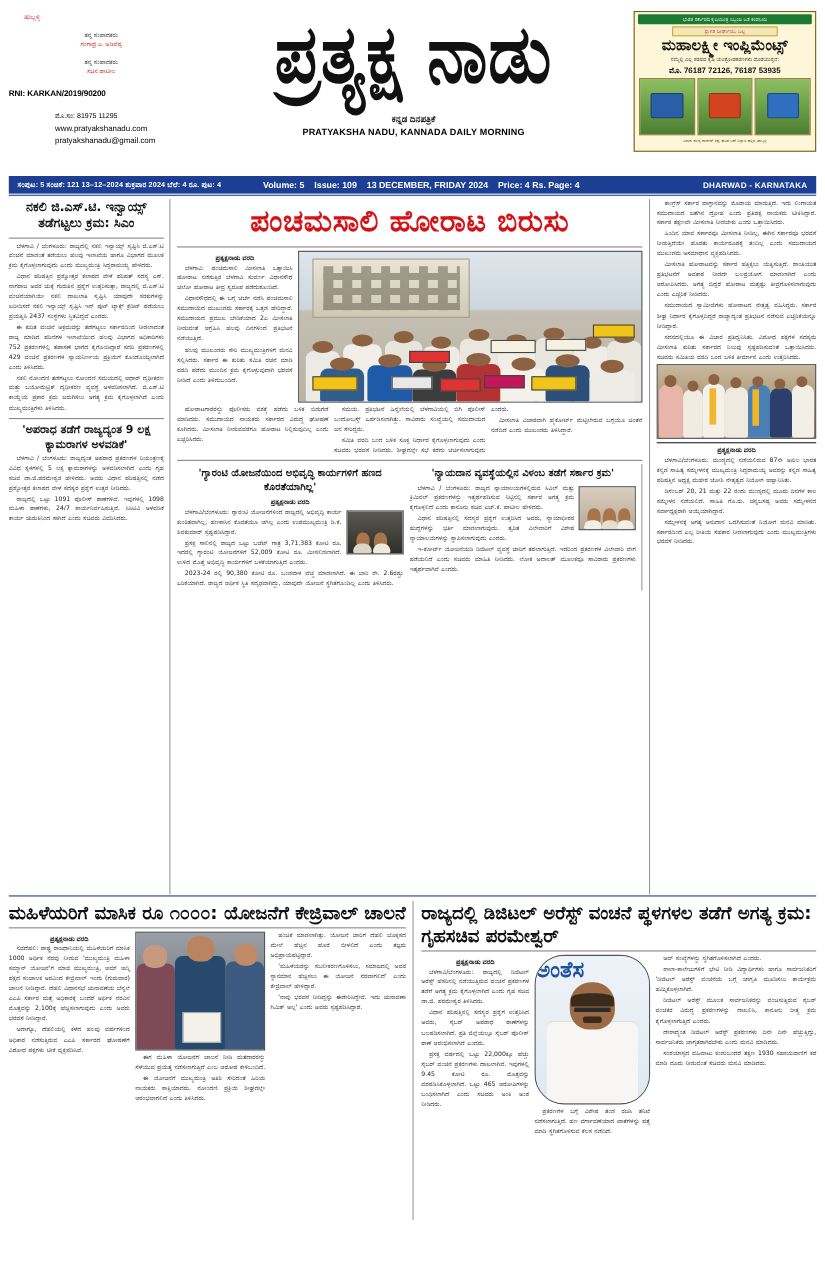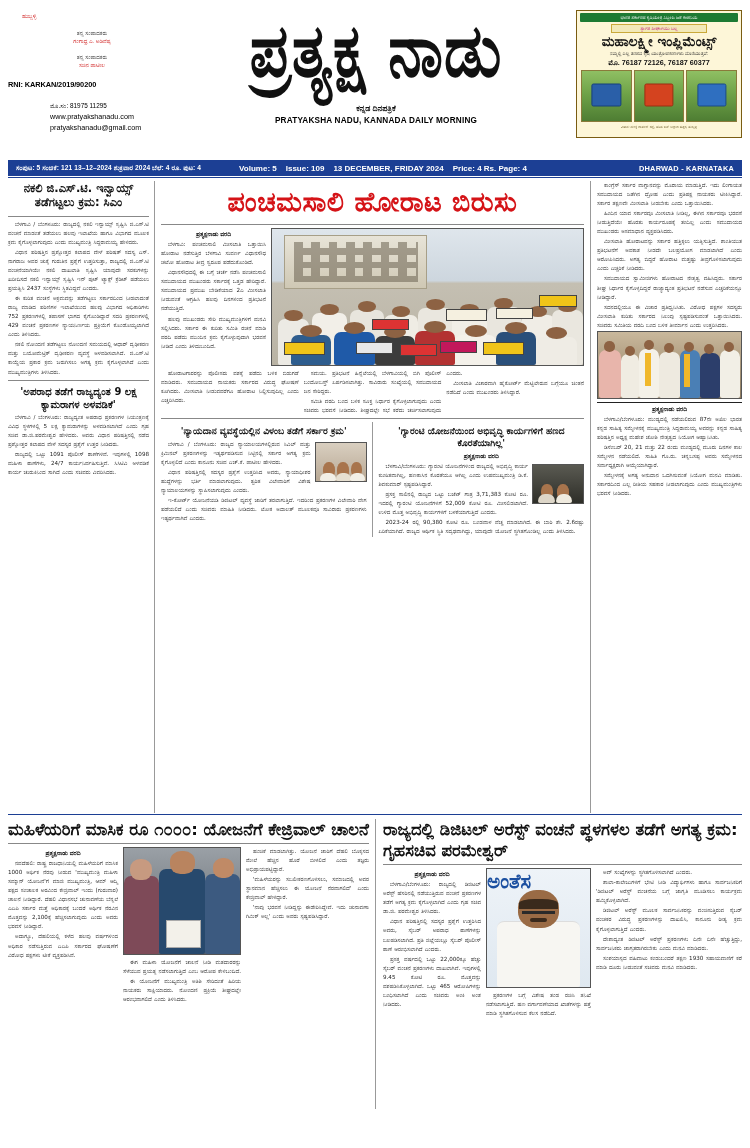--- a/index.html
+++ b/index.html
@@ -103,21 +103,21 @@
     opacity:.55;}
   .crowd { position:absolute; left:0; right:0; bottom:0; height:74%; }
   .person { position:absolute; bottom:0; border-radius:7px 7px 2px 2px; }
   .head { position:absolute; border-radius:50%; background:#8d6243; }
   .placard { position:absolute; border:.5px solid #444; font-size:2.4px; color:#fff;
              display:flex; align-items:center; justify-content:center; text-align:center; line-height:1;}
 
   .ph-inline { float:right; width:52px; height:40px; margin:2px 0 3px 4px; }
   .ph-meet { height:68px; margin-bottom:3px; }
   .ph-kejri { height:108px; }
-  .ph-param { height:120px; }
+  .ph-param { height:136px;border-radius:27px; }
 
   .face { position:absolute; border-radius:46% 46% 42% 42%; background:#a8744c; }
 
   
   .bottom { display:flex; margin-top:4px; height:290px; }
   .bl { width:368px; padding-right:6px; border-right:.8px solid #999; }
   .br { flex:1; padding-left:7px; }
   .bighead { font-size:16.5px; line-height:1.28; font-weight:bold;
              font-family:"DejaVu Sans", sans-serif; text-align:left; }
   .topline { border-top:1.4px solid #222; }
@@ -151,21 +151,21 @@
       <div class="mh-title hl-kn">ಪ್ರತ್ಯಕ್ಷ ನಾಡು</div>
       <div class="mh-sub1">ಕನ್ನಡ ದಿನಪತ್ರಿಕೆ</div>
       <div class="mh-sub2">PRATYAKSHA NADU, KANNADA DAILY MORNING</div>
     </div>
 
     <div class="mh-ad">
       <div class="ad-band">ಭಾರತ ಸರ್ಕಾರದ ಕೃಷಿಯಂತ್ರ ಸಿಬ್ಬಂದಿ ಜತೆ ಕಂಪನಿಯ</div>
       <div class="ad-band2">ಸ್ವಾಗತ ದೀರ್ಘಾಯು ಬಲ್ಲ</div>
       <div class="ad-name hl-kn">ಮಹಾಲಕ್ಷ್ಮೀ ಇಂಪ್ಲಿಮೆಂಟ್ಸ್</div>
       <div class="ad-line">ನಮ್ಮಲ್ಲಿ ಎಲ್ಲ ತರಹದ ಕೃಷಿ ಯಂತ್ರೋಪಕರಣಗಳು ದೊರೆಯುತ್ತವೆ:</div>
-      <div class="ad-phone">ಮೊ. 76187 72126, 76187 60377</div>
+      <div class="ad-phone">ಮೊ. 76187 72126, 76187 53935</div>
       <div class="ad-imgs">
         <div class="ad-img">
           <div class="ad-mach" style="background:#2a5fa8;border:1px solid #17407a;"></div>
         </div>
         <div class="ad-img">
           <div class="ad-mach" style="background:#d4431f;border:1px solid #9c2f12;"></div>
         </div>
         <div class="ad-img">
           <div class="ad-mach" style="background:#2f6fc0;border:1px solid #1b4a88;"></div>
         </div>
@@ -273,52 +273,52 @@
       <div class="body-text cols3">
         <p>ಹೋರಾಟಗಾರರನ್ನು ಪೊಲೀಸರು ವಶಕ್ಕೆ ಪಡೆದು ಬಳಿಕ ಬಿಡುಗಡೆ ಮಾಡಿದರು. ಸಮುದಾಯದ ನಾಯಕರು ಸರ್ಕಾರದ ವಿರುದ್ಧ ಘೋಷಣೆ ಕೂಗಿದರು. ಮೀಸಲಾತಿ ನೀಡುವವರೆಗೂ ಹೋರಾಟ ನಿಲ್ಲಿಸುವುದಿಲ್ಲ ಎಂದು ಎಚ್ಚರಿಸಿದರು.</p>
         <p>ಸಮಯ. ಪ್ರತಿಭಟನೆ ಹಿನ್ನೆಲೆಯಲ್ಲಿ ಬೆಳಗಾವಿಯಲ್ಲಿ ಬಿಗಿ ಪೊಲೀಸ್ ಬಂದೋಬಸ್ತ್ ಏರ್ಪಡಿಸಲಾಗಿತ್ತು. ಸಾವಿರಾರು ಸಂಖ್ಯೆಯಲ್ಲಿ ಸಮುದಾಯದ ಜನ ಸೇರಿದ್ದರು.</p>
         <p>ಸಮಿತಿ ವರದಿ ಬಂದ ಬಳಿಕ ಸೂಕ್ತ ನಿರ್ಧಾರ ಕೈಗೊಳ್ಳಲಾಗುವುದು ಎಂದು ಸಚಿವರು ಭರವಸೆ ನೀಡಿದರು. ಶೀಘ್ರದಲ್ಲೇ ಸಭೆ ಕರೆದು ಚರ್ಚಿಸಲಾಗುವುದು ಎಂದರು.</p>
         <p>ಮೀಸಲಾತಿ ವಿಚಾರವಾಗಿ ಹೈಕೋರ್ಟ್ ಮೆಟ್ಟಿಲೇರುವ ಬಗ್ಗೆಯೂ ಚಿಂತನೆ ನಡೆದಿದೆ ಎಂದು ಮುಖಂಡರು ತಿಳಿಸಿದ್ದಾರೆ.</p>
       </div>
 
       <div class="hrule"></div>
 
       <div style="display:flex; gap:6px; margin-top:2px;">
+        <div style="flex:1;">
+          <div class="boxhead hl-kn" style="font-size:9px;">'ಗ್ಯಾರಂಟಿ ಯೋಜನೆಯಿಂದ ಅಭಿವೃದ್ಧಿ ಕಾರ್ಯಗಳಿಗೆ ಹಣದ ಕೊರತೆಯಾಗಿಲ್ಲ'</div>
+          <div class="byline">ಪ್ರತ್ಯಕ್ಷನಾಡು ವರದಿ</div>
+          <div class="photo ph-inline">
+            <div class="sky" style="background:linear-gradient(#5a5a52,#2e2e28);"></div>
+            <div class="face" style="left:16%;bottom:10%;width:24%;height:40%;"></div>
+            <div class="face" style="left:48%;bottom:8%;width:24%;height:42%;"></div>
+            <div class="person" style="left:10%;width:34%;height:22%;background:#ddd6c8;"></div>
+            <div class="person" style="left:46%;width:32%;height:22%;background:#efeade;"></div>
+          </div>
+          <div class="body-text">
+            <p>ಬೆಳಗಾವಿ/ಬೆಂಗಳೂರು: ಗ್ಯಾರಂಟಿ ಯೋಜನೆಗಳಿಂದ ರಾಜ್ಯದಲ್ಲಿ ಅಭಿವೃದ್ಧಿ ಕಾರ್ಯ ಕುಂಠಿತವಾಗಿಲ್ಲ, ಹಣಕಾಸಿನ ಕೊರತೆಯೂ ಆಗಿಲ್ಲ ಎಂದು ಉಪಮುಖ್ಯಮಂತ್ರಿ ಡಿ.ಕೆ. ಶಿವಕುಮಾರ್ ಸ್ಪಷ್ಟಪಡಿಸಿದ್ದಾರೆ.</p>
+            <p>ಪ್ರಸಕ್ತ ಸಾಲಿನಲ್ಲಿ ರಾಜ್ಯದ ಒಟ್ಟು ಬಜೆಟ್ ಗಾತ್ರ 3,71,383 ಕೋಟಿ ರೂ. ಇದರಲ್ಲಿ ಗ್ಯಾರಂಟಿ ಯೋಜನೆಗಳಿಗೆ 52,009 ಕೋಟಿ ರೂ. ಮೀಸಲಿಡಲಾಗಿದೆ. ಉಳಿದ ಮೊತ್ತ ಅಭಿವೃದ್ಧಿ ಕಾರ್ಯಗಳಿಗೆ ಬಳಕೆಯಾಗುತ್ತಿದೆ ಎಂದರು.</p>
+            <p>2023-24 ರಲ್ಲಿ 90,380 ಕೋಟಿ ರೂ. ಬಂಡವಾಳ ವೆಚ್ಚ ಮಾಡಲಾಗಿದೆ. ಈ ಬಾರಿ ಶೇ. 2.6ರಷ್ಟು ಏರಿಕೆಯಾಗಿದೆ. ರಾಜ್ಯದ ಆರ್ಥಿಕ ಸ್ಥಿತಿ ಸದೃಢವಾಗಿದ್ದು, ಯಾವುದೇ ಯೋಜನೆ ಸ್ಥಗಿತಗೊಂಡಿಲ್ಲ ಎಂದು ತಿಳಿಸಿದರು.</p>
+          </div>
+        </div>
+
         <div style="flex:1; border-right:.8px solid #999; padding-right:5px;">
           <div class="boxhead hl-kn" style="font-size:9px;">'ನ್ಯಾಯದಾನ ವ್ಯವಸ್ಥೆಯಲ್ಲಿನ ವಿಳಂಬ ತಡೆಗೆ ಸರ್ಕಾರ ಕ್ರಮ'</div>
           <div class="photo ph-inline">
             <div class="sky" style="background:linear-gradient(#d9cfc0,#b8a894);"></div>
             <div class="face" style="left:14%;bottom:8%;width:24%;height:42%;"></div>
             <div class="face" style="left:42%;bottom:6%;width:24%;height:44%;"></div>
             <div class="face" style="left:70%;bottom:10%;width:22%;height:40%;"></div>
             <div class="person" style="left:8%;width:32%;height:22%;background:#f2efe6;"></div>
             <div class="person" style="left:40%;width:30%;height:20%;background:#e6dfd0;"></div>
             <div class="person" style="left:68%;width:30%;height:22%;background:#f2efe6;"></div>
           </div>
           <div class="body-text">
             <p>ಬೆಳಗಾವಿ / ಬೆಂಗಳೂರು: ರಾಜ್ಯದ ನ್ಯಾಯಾಲಯಗಳಲ್ಲಿರುವ ಸಿವಿಲ್ ಮತ್ತು ಕ್ರಿಮಿನಲ್ ಪ್ರಕರಣಗಳನ್ನು ಇತ್ಯರ್ಥಪಡಿಸುವ ನಿಟ್ಟಿನಲ್ಲಿ ಸರ್ಕಾರ ಅಗತ್ಯ ಕ್ರಮ ಕೈಗೊಳ್ಳಲಿದೆ ಎಂದು ಕಾನೂನು ಸಚಿವ ಎಚ್.ಕೆ. ಪಾಟೀಲ ಹೇಳಿದರು.</p>
             <p>ವಿಧಾನ ಪರಿಷತ್ತಿನಲ್ಲಿ ಸದಸ್ಯರ ಪ್ರಶ್ನೆಗೆ ಉತ್ತರಿಸಿದ ಅವರು, ನ್ಯಾಯಾಧೀಶರ ಹುದ್ದೆಗಳನ್ನು ಭರ್ತಿ ಮಾಡಲಾಗುವುದು. ತ್ವರಿತ ವಿಲೇವಾರಿಗೆ ವಿಶೇಷ ನ್ಯಾಯಾಲಯಗಳನ್ನು ಸ್ಥಾಪಿಸಲಾಗುವುದು ಎಂದರು.</p>
             <p>ಇ-ಕೋರ್ಟ್ ಯೋಜನೆಯಡಿ ಡಿಜಿಟಲ್ ವ್ಯವಸ್ಥೆ ಜಾರಿಗೆ ತರಲಾಗುತ್ತಿದೆ. ಇದರಿಂದ ಪ್ರಕರಣಗಳ ವಿಲೇವಾರಿ ವೇಗ ಪಡೆಯಲಿದೆ ಎಂದು ಸಚಿವರು ಮಾಹಿತಿ ನೀಡಿದರು. ಲೋಕ ಅದಾಲತ್ ಮೂಲಕವೂ ಸಾವಿರಾರು ಪ್ರಕರಣಗಳು ಇತ್ಯರ್ಥವಾಗಿವೆ ಎಂದರು.</p>
-          </div>
-        </div>
-
-        <div style="flex:1;">
-          <div class="boxhead hl-kn" style="font-size:9px;">'ಗ್ಯಾರಂಟಿ ಯೋಜನೆಯಿಂದ ಅಭಿವೃದ್ಧಿ ಕಾರ್ಯಗಳಿಗೆ ಹಣದ ಕೊರತೆಯಾಗಿಲ್ಲ'</div>
-          <div class="byline">ಪ್ರತ್ಯಕ್ಷನಾಡು ವರದಿ</div>
-          <div class="photo ph-inline">
-            <div class="sky" style="background:linear-gradient(#5a5a52,#2e2e28);"></div>
-            <div class="face" style="left:16%;bottom:10%;width:24%;height:40%;"></div>
-            <div class="face" style="left:48%;bottom:8%;width:24%;height:42%;"></div>
-            <div class="person" style="left:10%;width:34%;height:22%;background:#ddd6c8;"></div>
-            <div class="person" style="left:46%;width:32%;height:22%;background:#efeade;"></div>
-          </div>
-          <div class="body-text">
-            <p>ಬೆಳಗಾವಿ/ಬೆಂಗಳೂರು: ಗ್ಯಾರಂಟಿ ಯೋಜನೆಗಳಿಂದ ರಾಜ್ಯದಲ್ಲಿ ಅಭಿವೃದ್ಧಿ ಕಾರ್ಯ ಕುಂಠಿತವಾಗಿಲ್ಲ, ಹಣಕಾಸಿನ ಕೊರತೆಯೂ ಆಗಿಲ್ಲ ಎಂದು ಉಪಮುಖ್ಯಮಂತ್ರಿ ಡಿ.ಕೆ. ಶಿವಕುಮಾರ್ ಸ್ಪಷ್ಟಪಡಿಸಿದ್ದಾರೆ.</p>
-            <p>ಪ್ರಸಕ್ತ ಸಾಲಿನಲ್ಲಿ ರಾಜ್ಯದ ಒಟ್ಟು ಬಜೆಟ್ ಗಾತ್ರ 3,71,383 ಕೋಟಿ ರೂ. ಇದರಲ್ಲಿ ಗ್ಯಾರಂಟಿ ಯೋಜನೆಗಳಿಗೆ 52,009 ಕೋಟಿ ರೂ. ಮೀಸಲಿಡಲಾಗಿದೆ. ಉಳಿದ ಮೊತ್ತ ಅಭಿವೃದ್ಧಿ ಕಾರ್ಯಗಳಿಗೆ ಬಳಕೆಯಾಗುತ್ತಿದೆ ಎಂದರು.</p>
-            <p>2023-24 ರಲ್ಲಿ 90,380 ಕೋಟಿ ರೂ. ಬಂಡವಾಳ ವೆಚ್ಚ ಮಾಡಲಾಗಿದೆ. ಈ ಬಾರಿ ಶೇ. 2.6ರಷ್ಟು ಏರಿಕೆಯಾಗಿದೆ. ರಾಜ್ಯದ ಆರ್ಥಿಕ ಸ್ಥಿತಿ ಸದೃಢವಾಗಿದ್ದು, ಯಾವುದೇ ಯೋಜನೆ ಸ್ಥಗಿತಗೊಂಡಿಲ್ಲ ಎಂದು ತಿಳಿಸಿದರು.</p>
           </div>
         </div>
       </div>
     </div>
 
     <div class="col-right">
       <div class="body-text">
         <p>ಕಾಂಗ್ರೆಸ್ ಸರ್ಕಾರ ವಾಗ್ದಾನವನ್ನು ಮೊರಾಯ ಮಾಡುತ್ತಿದೆ. ಇದು ಲಿಂಗಾಯತ ಸಮುದಾಯದ ಜತೆಗಿನ ದ್ರೋಹ ಎಂದು ಪ್ರತಿಪಕ್ಷ ನಾಯಕರು ಟೀಕಿಸಿದ್ದಾರೆ. ಸರ್ಕಾರ ತಕ್ಷಣವೇ ಮೀಸಲಾತಿ ನೀಡಬೇಕು ಎಂದು ಒತ್ತಾಯಿಸಿದರು.</p>
         <p>ಹಿಂದಿನ ಯಾವ ಸರ್ಕಾರವೂ ಮೀಸಲಾತಿ ನೀಡಿಲ್ಲ, ಈಗಿನ ಸರ್ಕಾರವೂ ಭರವಸೆ ನೀಡುತ್ತಿದೆಯೇ ಹೊರತು ಕಾರ್ಯರೂಪಕ್ಕೆ ತಂದಿಲ್ಲ ಎಂದು ಸಮುದಾಯದ ಮುಖಂಡರು ಅಸಮಾಧಾನ ವ್ಯಕ್ತಪಡಿಸಿದರು.</p>
         <p>ಮೀಸಲಾತಿ ಹೋರಾಟವನ್ನು ಸರ್ಕಾರ ಹತ್ತಿಕ್ಕಲು ಯತ್ನಿಸುತ್ತಿದೆ. ಶಾಂತಿಯುತ ಪ್ರತಿಭಟನೆಗೆ ಅವಕಾಶ ನೀಡದೇ ಬಲಪ್ರಯೋಗ ಮಾಡಲಾಗಿದೆ ಎಂದು ಆರೋಪಿಸಿದರು. ಅಗತ್ಯ ಬಿದ್ದರೆ ಹೋರಾಟ ಮತ್ತಷ್ಟು ತೀವ್ರಗೊಳಿಸಲಾಗುವುದು ಎಂದು ಎಚ್ಚರಿಕೆ ನೀಡಿದರು.</p>

